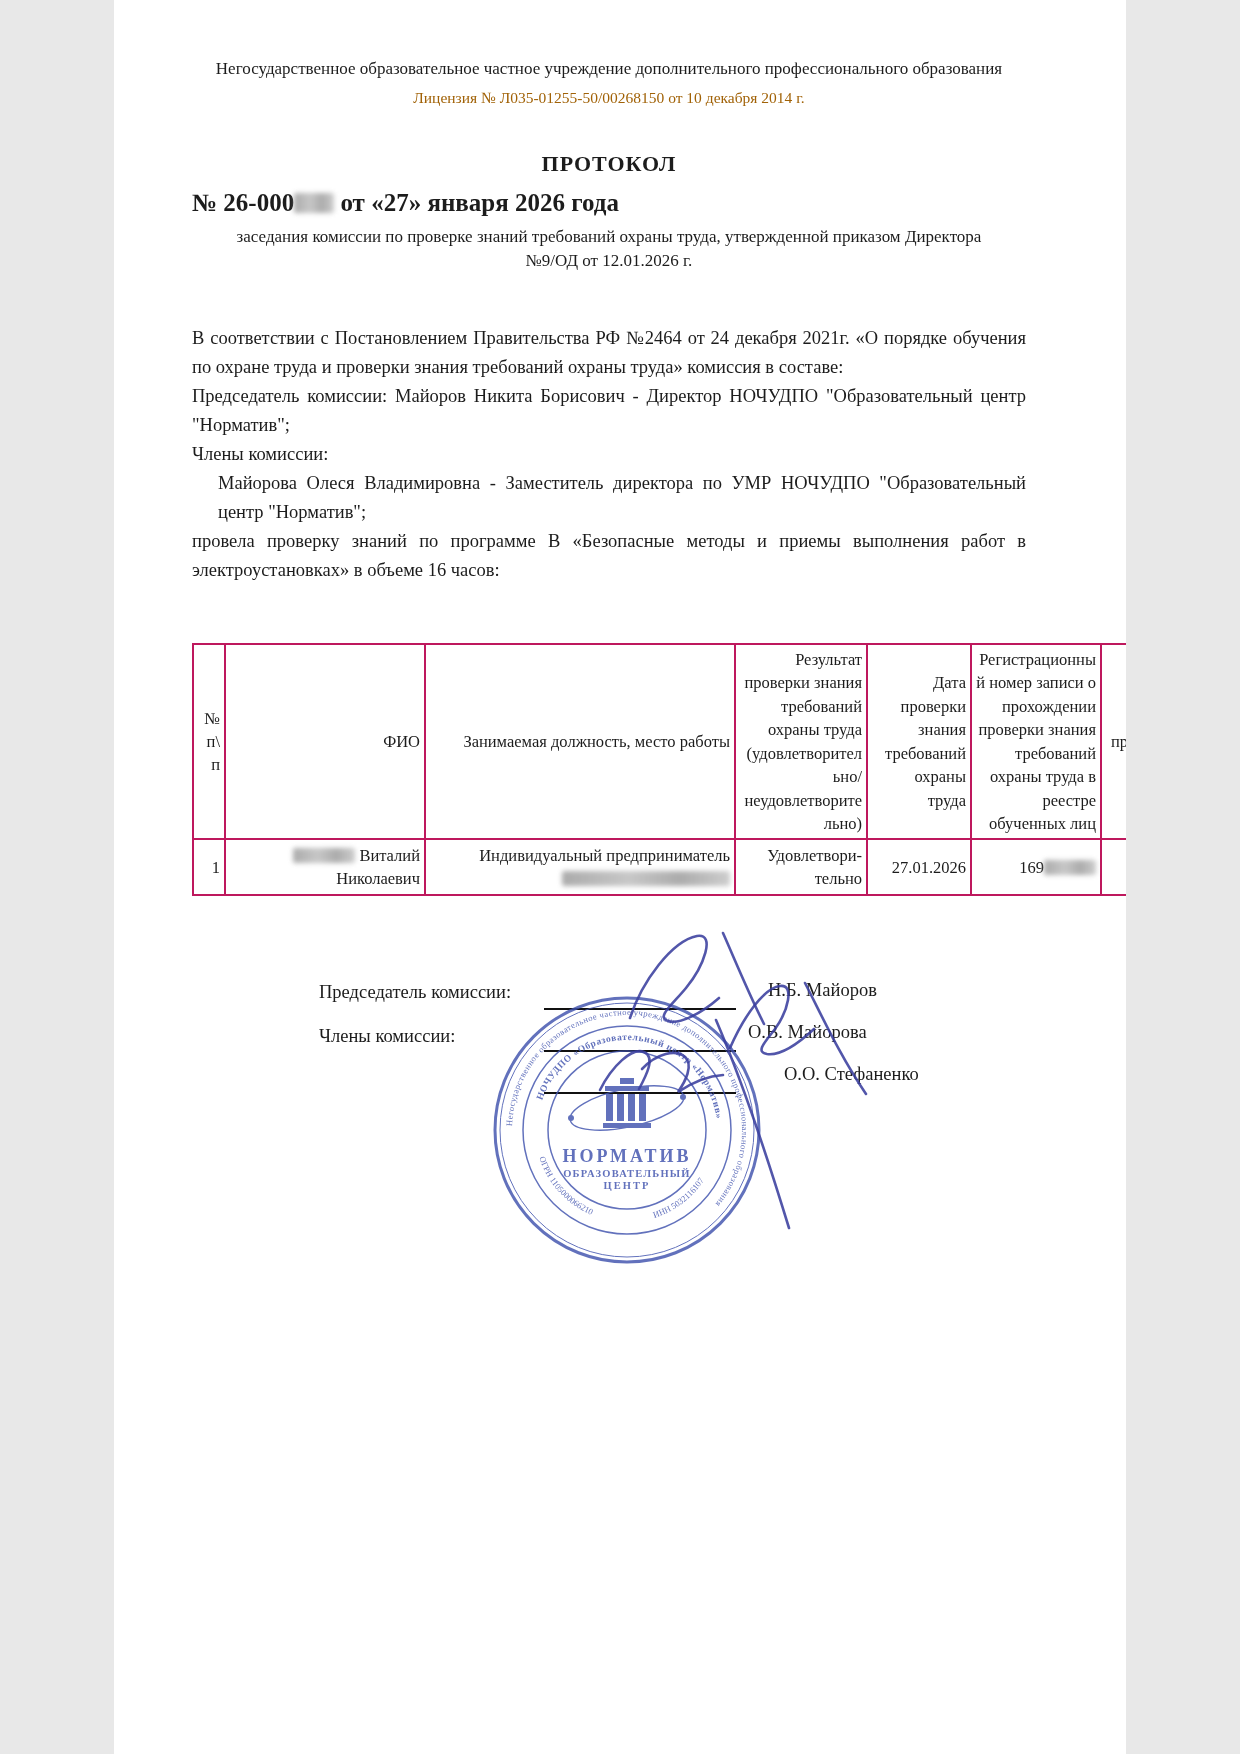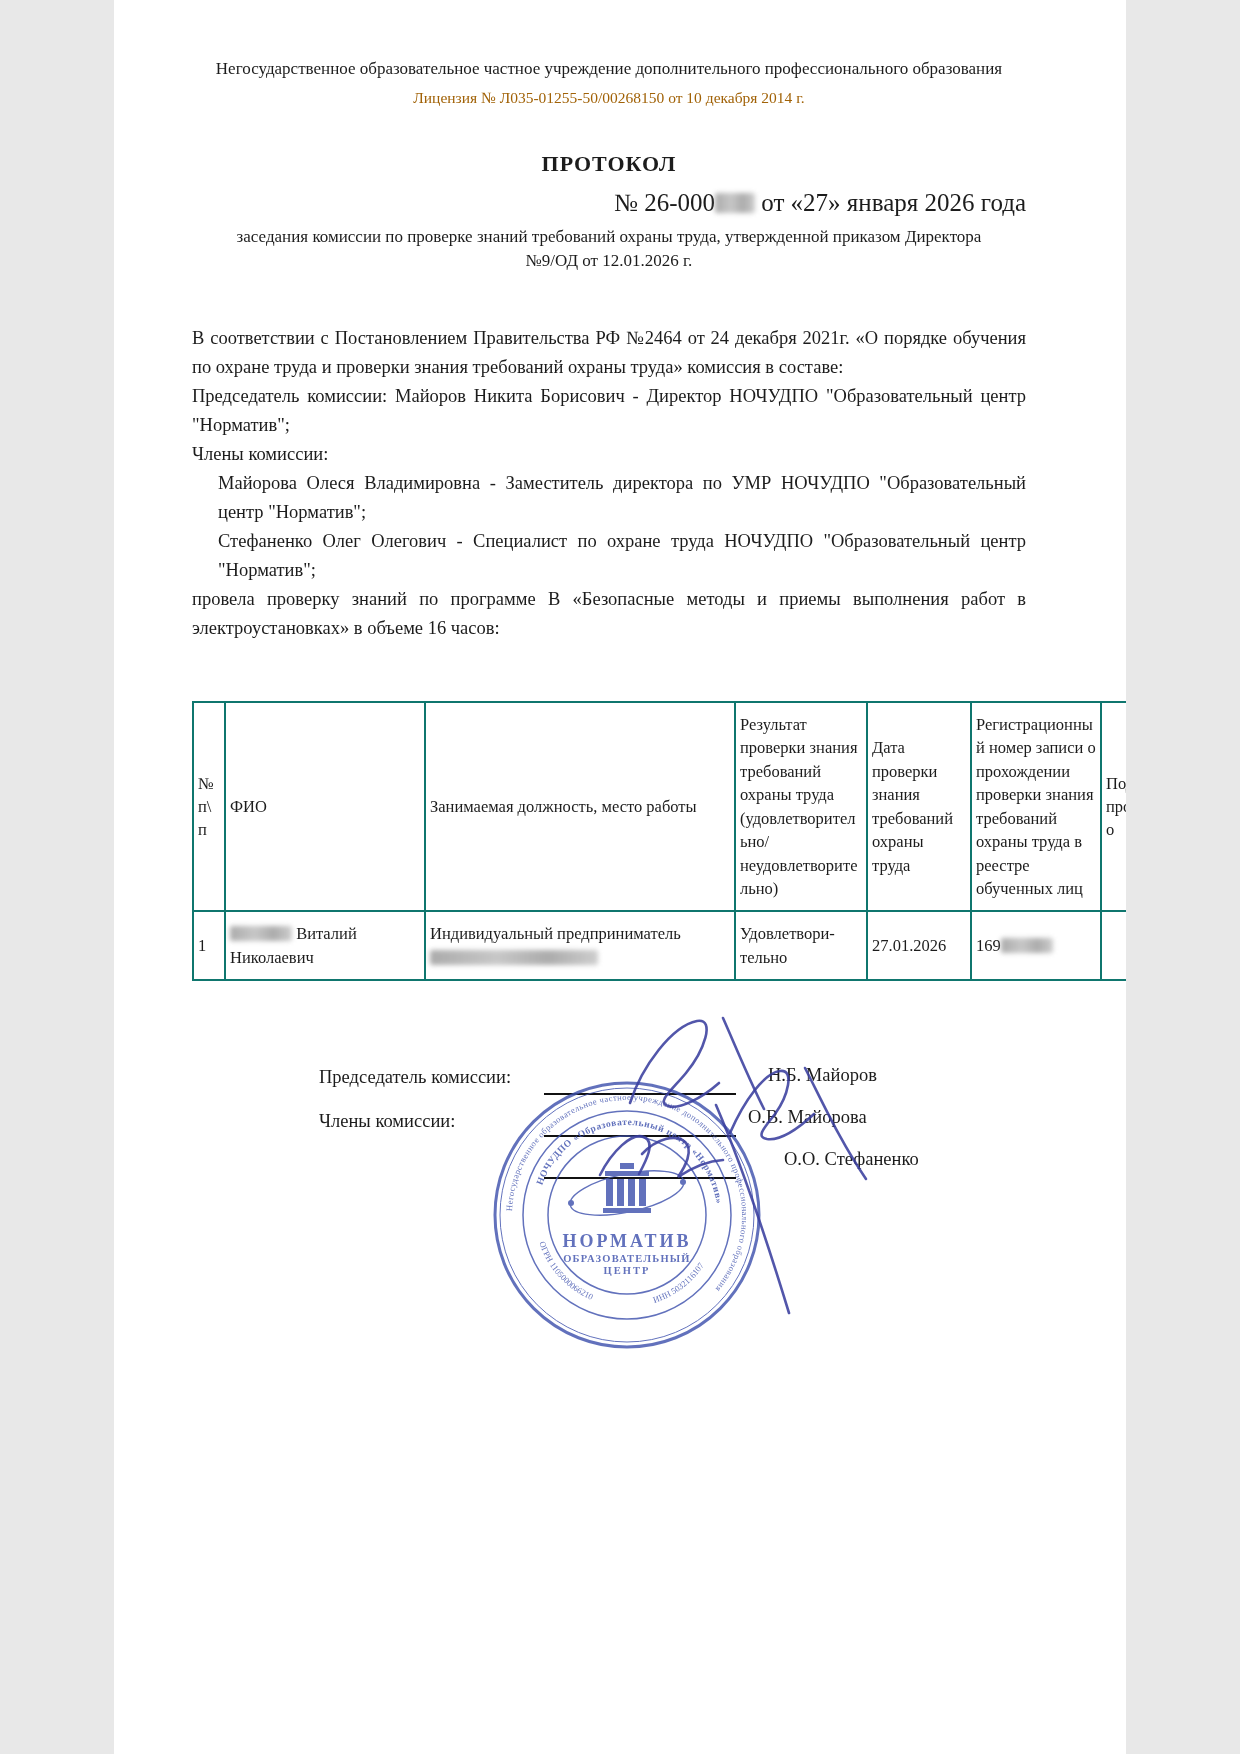--- a/index.html
+++ b/index.html
@@ -14,21 +14,21 @@
     overflow:hidden;
   }
   .content { padding:56px 100px 0 78px; }
 
   
   .org-header { text-align:center; font-size:17px; line-height:1.5; }
   .org-header .license { font-size:15.5px; color:#a16207; margin-top:4px; }
 
   
   .title { text-align:center; font-size:22px; font-weight:bold; letter-spacing:1px; margin-top:42px; }
-  .protocol-number { text-align:right; font-size:25px; font-weight:normal; margin-top:12px; }
+  .protocol-number { text-align:left; font-size:25px; font-weight:bold; margin-top:12px; }
   .subtitle { text-align:center; font-size:17px; line-height:1.45; margin-top:8px; }
 
   
   .body-text { margin-top:50px; font-size:18.5px; line-height:29px; text-align:justify; }
   .body-text p { margin:0; }
   .body-text p.indent { margin-left:26px; }
 
   
   .redact {
     display:inline-block;
@@ -43,24 +43,24 @@
 
   
   table.results {
     margin-top:58px;
     border-collapse:collapse;
     table-layout:fixed;
     width:1012px;
     font-size:16.5px;
   }
   table.results td {
-    border:2px solid #0f766e;
-    text-align:left;
+    border:2px solid #be185d;
+    text-align:right;
     vertical-align:middle;
-    padding:10px 4px;
+    padding:3px 4px;
     line-height:1.42;
     overflow-wrap:break-word;
     word-wrap:break-word;
   }
   table.results tr.data-row td { height:56px; }
   td.cell-fio { text-align:left; padding-left:7px; vertical-align:top; }
 
   
   .sig-area { position:relative; height:620px; margin-top:66px; font-size:18.5px; }
   .sig-label { position:absolute; white-space:nowrap; }
@@ -93,21 +93,20 @@
     <div class="subtitle">
       <div>заседания комиссии по проверке знаний требований охраны труда, утвержденной приказом Директора</div>
       <div>№9/ОД от 12.01.2026 г.</div>
     </div>
 
     <div class="body-text">
       <p>В соответствии с  Постановлением Правительства РФ №2464 от 24 декабря 2021г. «О порядке обучения по охране труда и проверки знания требований охраны труда» комиссия в составе:</p>
       <p>Председатель комиссии: Майоров Никита Борисович  - Директор НОЧУДПО "Образовательный центр "Норматив";</p>
       <p>Члены комиссии:</p>
       <p class="indent">Майорова Олеся Владимировна - Заместитель директора по УМР НОЧУДПО "Образовательный центр "Норматив";</p>
-      <p class="indent">Стефаненко Олег Олегович - Специалист по охране труда НОЧУДПО "Образовательный центр "Норматив";</p>
       <p>провела проверку знаний по программе В «Безопасные методы и приемы выполнения работ в электроустановках» в объеме 16 часов:</p>
     </div>
 
     <table class="results">
       <colgroup>
         <col style="width:32px">
           <col style="width:200px">
           <col style="width:310px">
         <col style="width:132px">
           <col style="width:104px">

